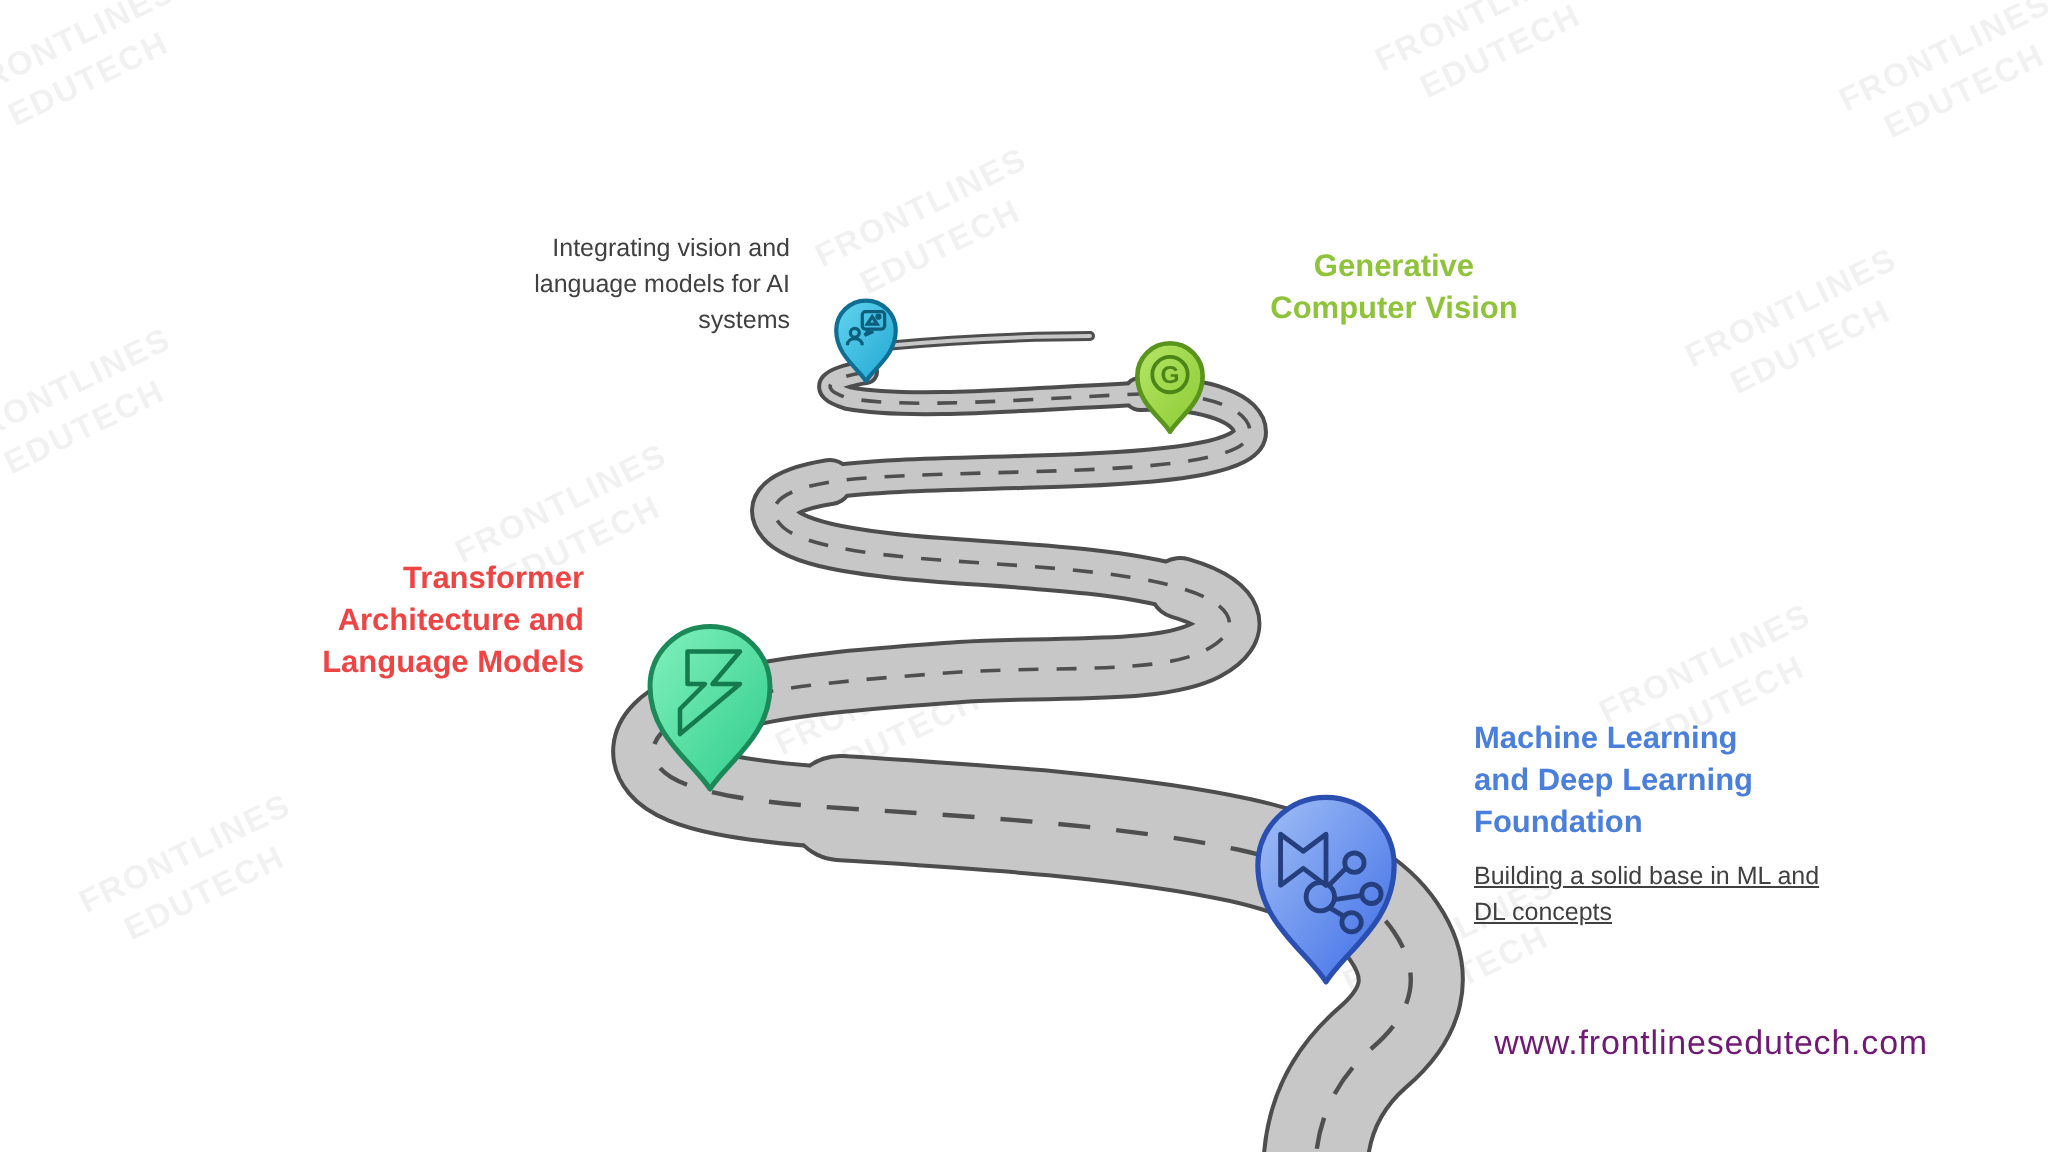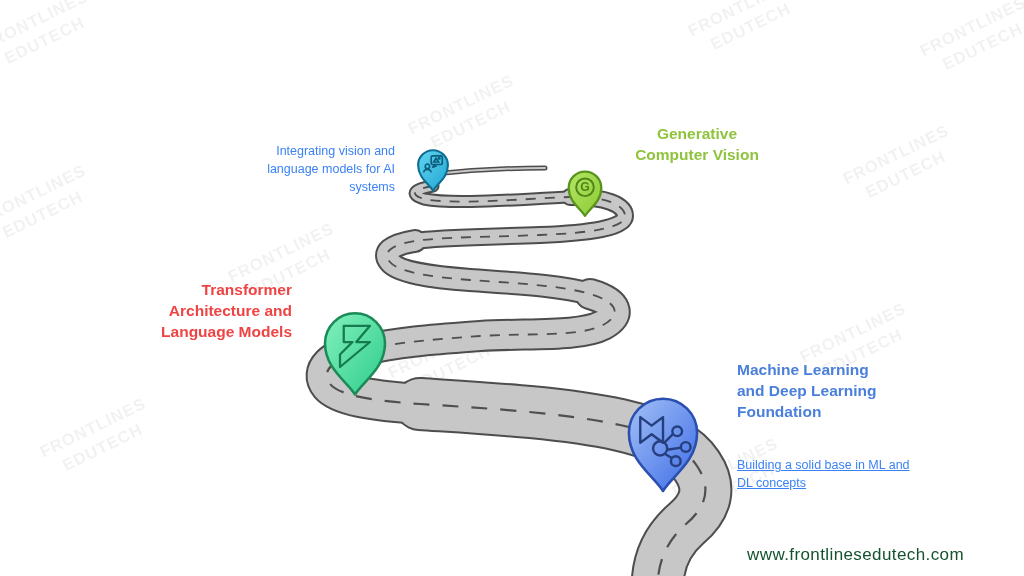--- a/index.html
+++ b/index.html
@@ -7,31 +7,31 @@
     width:1024px;height:576px;position:relative;overflow:hidden;
     background:#ffffff;
     font-family:"Liberation Sans", sans-serif;
   }
   .stage{position:absolute;inset:0;}
   .title{
     position:absolute;top:17px;left:0;width:1024px;text-align:center;
     font-size:19.5px;font-weight:700;color:#3e3e3e;letter-spacing:.2px;
   }
   .ms-title{position:absolute;font-weight:700;font-size:15.5px;line-height:1.35;}
-  .ms-desc{position:absolute;font-size:12.5px;line-height:1.42;color:#3b82f6;margin-top:27px;}
+  .ms-desc{position:absolute;font-size:12.5px;line-height:1.42;color:#404040;}
   .t-multimodal{left:265px;top:64px;width:130px;text-align:right;color:#29abd3;}
   .d-multimodal{left:247px;top:116px;width:148px;text-align:right;}
   .t-gencv{left:627px;top:124px;width:140px;text-align:center;color:#8fc33c;}
   .d-gencv{left:627px;top:173px;width:162px;text-align:left;}
   .t-transformer{left:142px;top:280px;width:150px;text-align:right;color:#ef4444;}
   .d-transformer{left:145px;top:351px;width:147px;text-align:right;}
   .t-mldl{left:737px;top:360px;width:155px;text-align:left;color:#4a7fdb;}
   .d-mldl{left:737px;top:430px;width:178px;text-align:left;text-decoration:underline;}
   .url{
-    position:absolute;top:545px;right:60px;font-size:17px;color:#14532d;letter-spacing:.4px;
+    position:absolute;top:512px;right:60px;font-size:17px;color:#701a75;letter-spacing:.4px;
   }
   .wm{
     position:absolute;color:#000;opacity:.05;font-weight:700;font-size:16.5px;
     letter-spacing:1px;line-height:1.35;text-align:center;white-space:pre-line;
     transform:rotate(-26deg);pointer-events:none;
   }
   svg{position:absolute;left:0;top:0;}
 </style>
 </head>
 <body>

